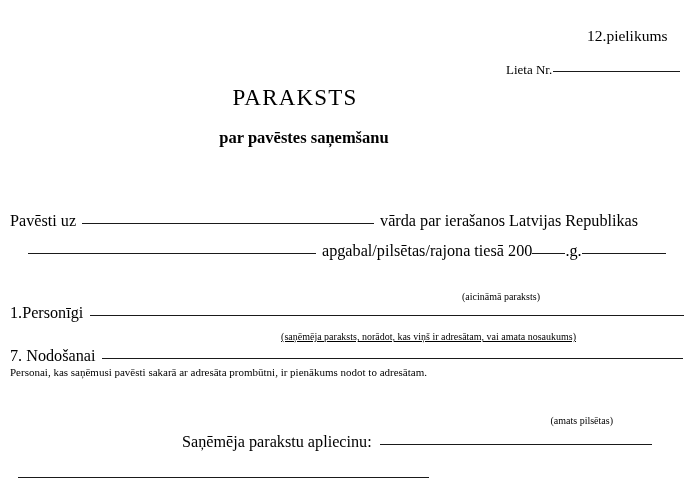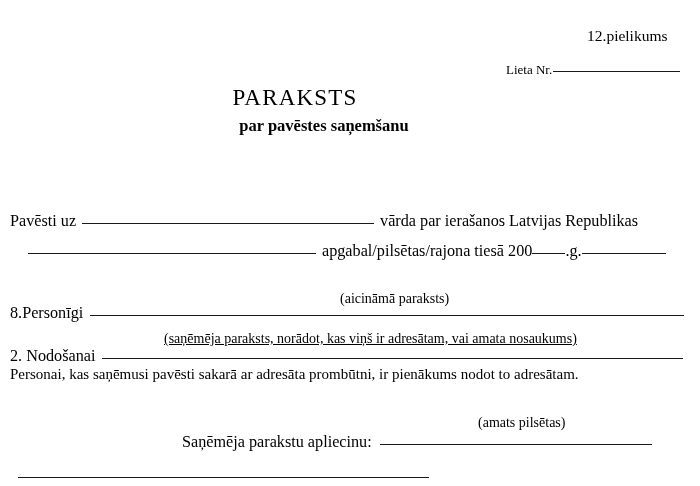--- a/index.html
+++ b/index.html
@@ -45,39 +45,38 @@
   .title-main {
     left: 0; right: 0; top: 85px;
     width: 576px;
     text-align: center;
     font-size: 23px;
     font-weight: normal;
     letter-spacing: 1.2px;
     margin-left: 7px;
   }
   .title-sub {
-    left: 0; right: 0; top: 116px;
+    left: 0; right: 0; top: 128px;
     width: 608px;
     text-align: center;
     font-size: 16.5px;
     font-weight: bold;
-    margin-left: 20px;
   }
 
   
   .row { font-size: 16.2px; margin-top: 36px; }
   .rule {
     display: inline-block;
     border-bottom: 1.4px solid #1a1a1a;
     vertical-align: 2px;
   }
   .caption {
     position: absolute;
-    font-size: 14px;
-    text-align: left;
+    font-size: 10px;
+    text-align: right;
     white-space: nowrap;
   }
 
   .r1 { left: 10px; top: 176px; }
   .r1 .rule { width: 292px; margin: 0 6px; }
 
   .r2 { left: 28px; top: 206px; }
   .r2 .rule-a { width: 288px; margin-right: 6px; }
   .r2 .rule-b { width: 33px; }
   .r2 .rule-c { width: 84px; }
@@ -88,21 +87,21 @@
   .r3 .rule-c { width: 261px; margin-left: 5px; }
 
   .r4 { left: 10px; top: 268px; }
   .r4 .rule { width: 594px; margin-left: 7px; }
   .cap4 { left: 340px; top: 291px; width: 200px; }
 
   .r5 { left: 10px; top: 311px; }
   .r5 .rule { width: 581px; margin-left: 7px; }
   .cap5 { left: 164px; top: 331px; width: 412px; text-decoration: underline; }
 
-  .para { left: 10px; top: 366px; font-size: 15px; }
+  .para { left: 10px; top: 366px; font-size: 11px; }
 
   .r6 { left: 182px; top: 397px; }
   .r6 .rule { width: 272px; margin-left: 8px; }
   .cap6 { left: 478px; top: 415px; width: 135px; }
 
   .r7 { left: 10px; top: 430px; }
   .r7 .rule { width: 411px; margin-left: 8px; }
 
   .r8 { left: 10px; top: 461px; }
   .r8 .rule-a { width: 296px; margin-right: 8px; }
@@ -118,24 +117,24 @@
   <div class="abs case-row"><span>Lieta Nr.</span><span class="rule"></span></div>
 
   <div class="abs title-main">PARAKSTS</div>
   <div class="abs title-sub">par pavēstes saņemšanu</div>
 
   <div class="abs row r1"><span>Pavēsti uz</span><span class="rule"></span><span>vārda par ierašanos Latvijas Republikas</span></div>
 
   <div class="abs row r2"><span class="rule rule-a"></span><span>apgabal/pilsētas/rajona tiesā 200</span><span class="rule rule-b"></span><span>.g.</span><span class="rule rule-c"></span></div>
 
 
-  <div class="abs row r4"><span>8.Personīgi</span><span class="rule"></span></div>
+  <div class="abs row r4"><span>1.Personīgi</span><span class="rule"></span></div>
   <div class="caption cap4">(aicināmā paraksts)</div>
 
-  <div class="abs row r5"><span>2. Nodošanai</span><span class="rule"></span></div>
+  <div class="abs row r5"><span>7. Nodošanai</span><span class="rule"></span></div>
   <div class="caption cap5">(saņēmēja paraksts, norādot, kas viņš ir adresātam, vai amata nosaukums)</div>
 
   <div class="abs para">Personai, kas saņēmusi pavēsti sakarā ar adresāta prombūtni, ir pienākums nodot to adresātam.</div>
 
   <div class="abs row r6"><span>Saņēmēja parakstu apliecinu:</span><span class="rule"></span></div>
   <div class="caption cap6">(amats pilsētas)</div>
 
   <div class="abs row r7"><span class="rule"></span></div>
 
   <div class="abs row r8"><span class="rule rule-a"></span><span>Tiesas kurjers:</span><span class="rule rule-b"></span></div>

